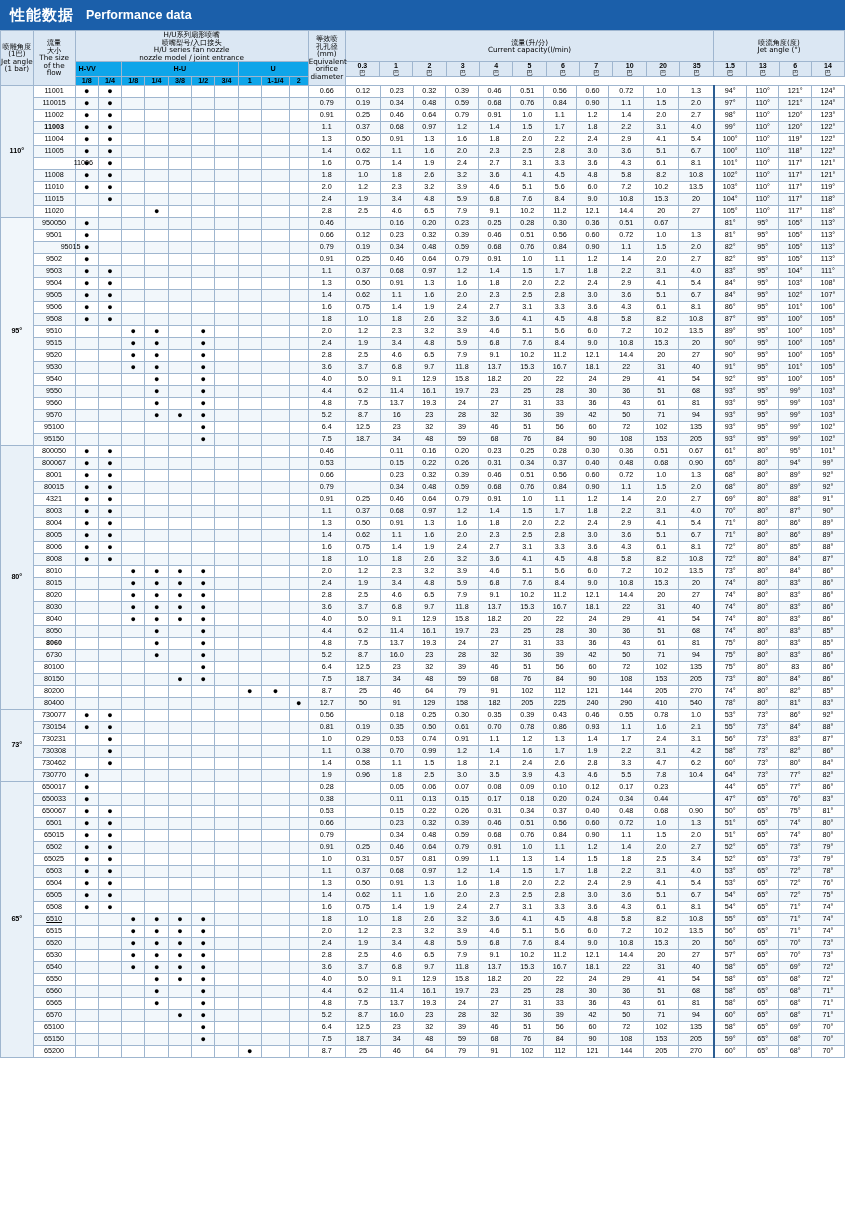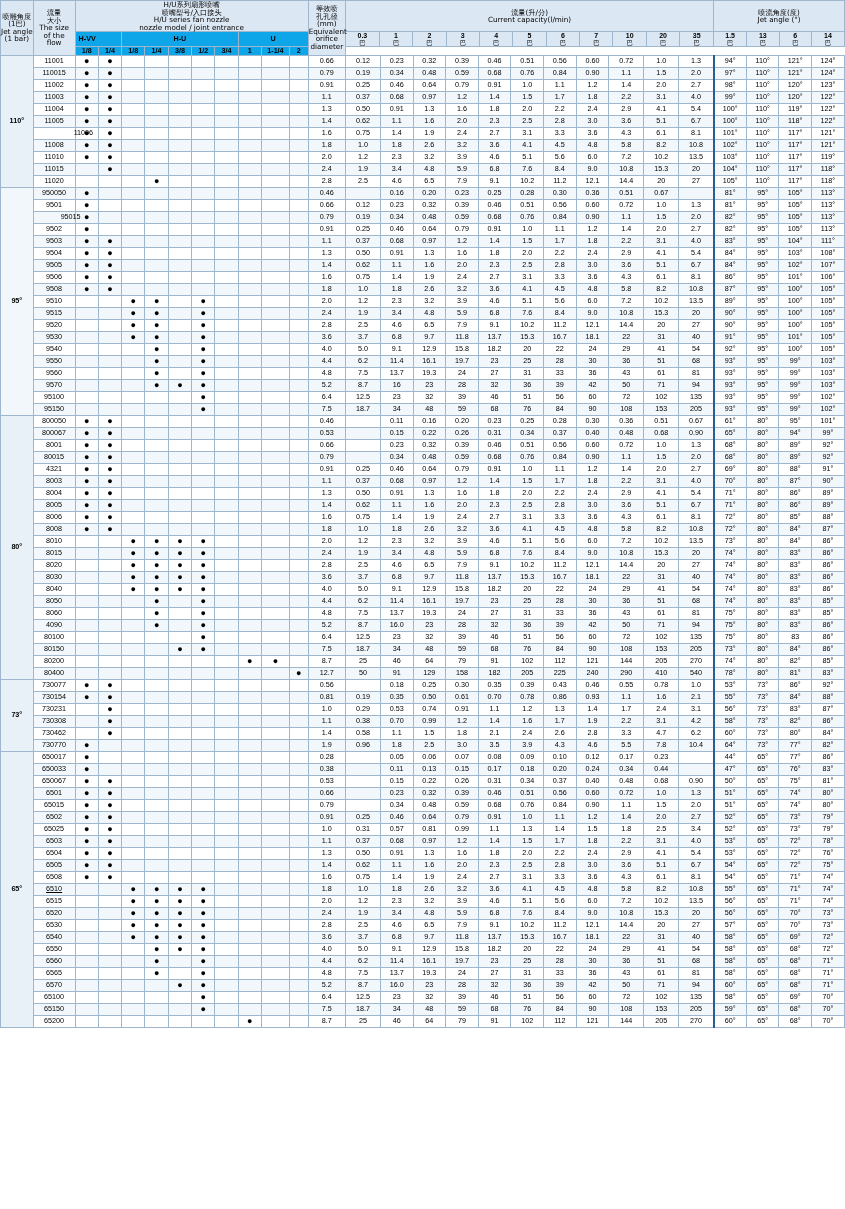--- a/index.html
+++ b/index.html
@@ -19,20 +19,24 @@
   .sep td{border-top:2px solid #2b5d92;}
   .cjk{font-family:"DejaVu Sans","Liberation Sans",sans-serif;}
   .vhdr{font-size:6.3px;line-height:1.15;}
   .lsep{border-left:2px solid #2b5d92 !important;}
 </style>
 </head>
 <body>
 
 <div id="page">
 
+  <div class="title-bar">
+    <span class="title-cn cjk">性能数据</span>
+    <span class="title-en">Performance data</span>
+  </div>
 
   <table class="perf">
     <colgroup>
       <col style="width:28px">
         <col style="width:36px">
       <col style="width:20px">
         <col style="width:20px">
       <col style="width:20px">
         <col style="width:20px">
         <col style="width:20px">
@@ -261,21 +265,21 @@
           <td>1.2</td>
           <td>1.4</td>
           <td>2.0</td>
           <td>2.7</td>
           <td class="lsep">98°</td>
           <td>110°</td>
           <td>120°</td>
           <td>123°</td>
         </tr>
         <tr class="r alt">
-          <td style="font-weight: normal;">11003</td>
+          <td style="font-weight: bold;">11003</td>
           <td><span class="dot">●</span></td>
           <td><span class="dot">●</span></td>
           <td></td>
           <td></td>
           <td></td>
           <td></td>
           <td></td>
           <td></td>
           <td></td>
           <td></td>
@@ -1510,21 +1514,21 @@
           <td>30</td>
           <td>36</td>
           <td>51</td>
           <td>68</td>
           <td class="lsep">74°</td>
           <td>80°</td>
           <td>83°</td>
           <td>85°</td>
         </tr>
         <tr class="r">
-          <td style="font-weight: normal;">8060</td>
+          <td style="font-weight: bold;">8060</td>
           <td></td>
           <td></td>
           <td></td>
           <td><span class="dot">●</span></td>
           <td></td>
           <td><span class="dot">●</span></td>
           <td></td>
           <td></td>
           <td></td>
           <td></td>
@@ -1539,21 +1543,21 @@
           <td>36</td>
           <td>43</td>
           <td>61</td>
           <td>81</td>
           <td class="lsep">75°</td>
           <td>80°</td>
           <td>83°</td>
           <td>85°</td>
         </tr>
         <tr class="r alt">
-          <td style="font-weight: normal;">4090</td>
+          <td style="font-weight: normal;">6730</td>
           <td></td>
           <td></td>
           <td></td>
           <td><span class="dot">●</span></td>
           <td></td>
           <td><span class="dot">●</span></td>
           <td></td>
           <td></td>
           <td></td>
           <td></td>

